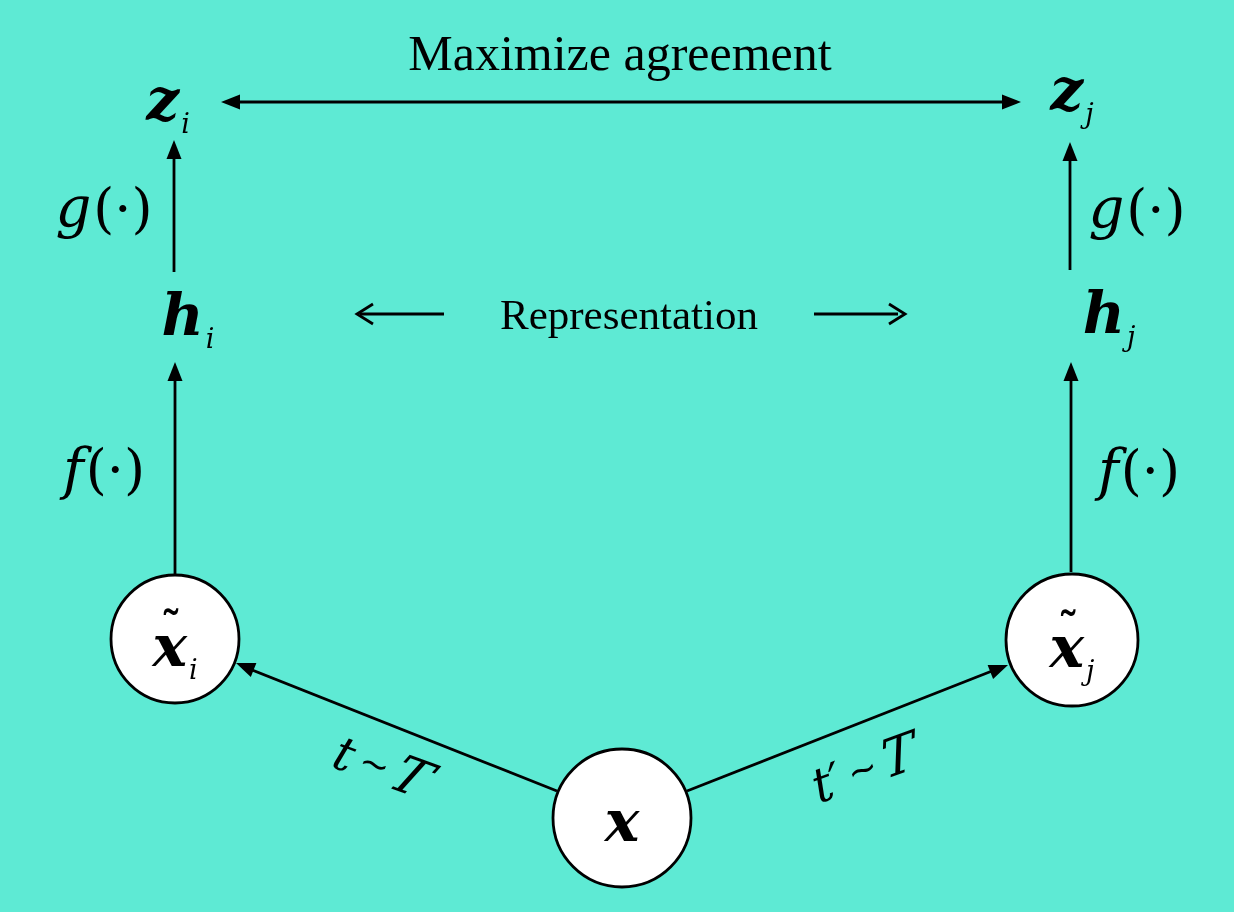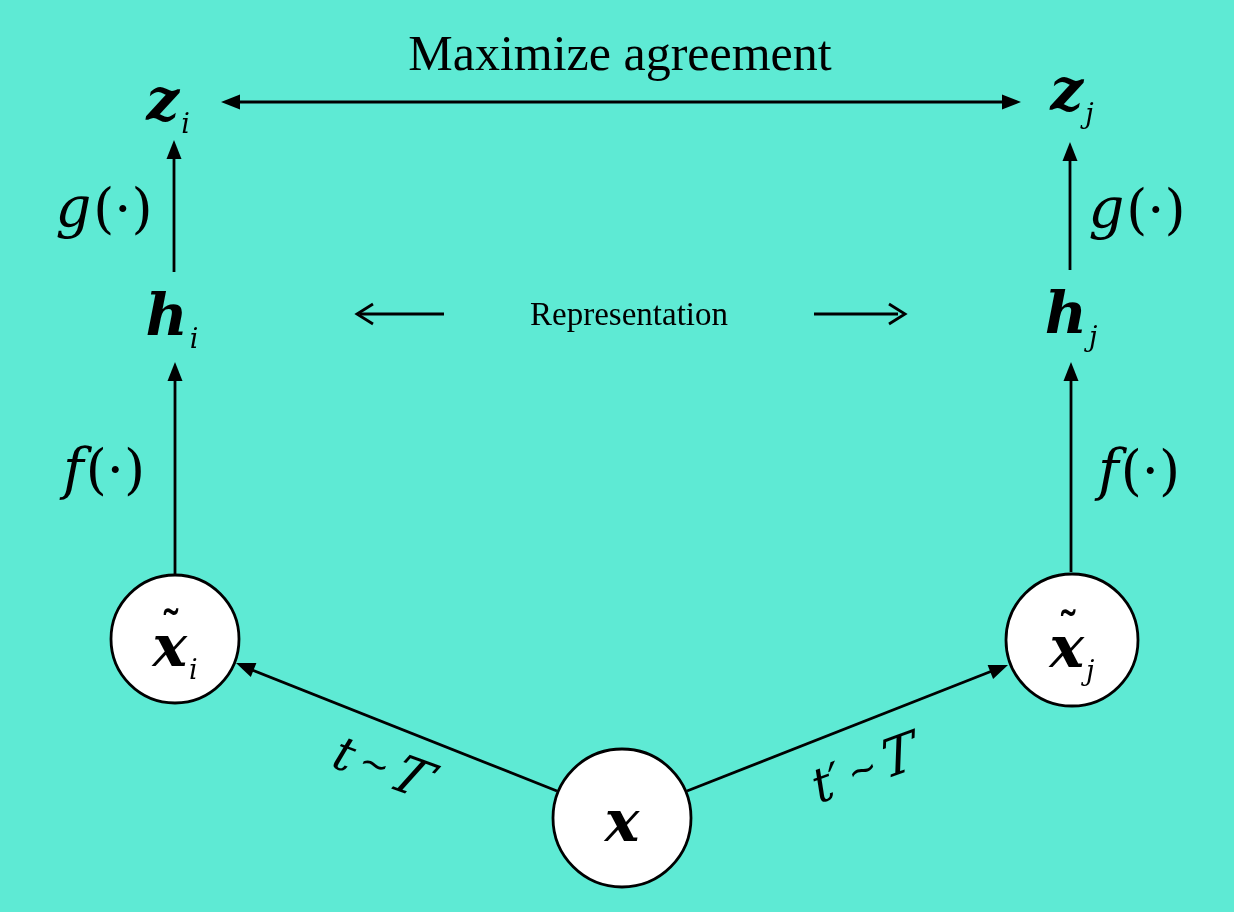--- a/index.html
+++ b/index.html
@@ -26,21 +26,21 @@
     transform: translate(-50%, -50%);
     white-space: nowrap;
     line-height: 1;
     color: #000;
   }
   .title {
     font-size: 50px;
     font-family: "Liberation Serif", serif;
   }
   .repr {
-    font-size: 33px;
+    font-size: 43px;
     font-family: "Liberation Serif", serif;
   }
   .math { font-family: "DejaVu Serif", serif; }
   .mbase {
     font-style: italic;
     font-weight: bold;
     font-size: 58px;
     line-height: 1;
   }
   .msub {
@@ -140,22 +140,22 @@
   </svg>
 
   <div class="lbl title" style="left:620px; top:53px;">Maximize agreement</div>
 
   <div class="lbl math" style="left:168px; top:100px;"><span class="mbase">z</span><span class="msub">i</span></div>
   <div class="lbl math" style="left:1072px; top:90px;"><span class="mbase">z</span><span class="msub">j</span></div>
 
   <div class="lbl math" style="left:104px; top:208px;"><span class="fn-name">g</span><span class="fn-args">(·)</span></div>
   <div class="lbl math" style="left:1137px; top:209px;"><span class="fn-name">g</span><span class="fn-args">(·)</span></div>
 
-  <div class="lbl math" style="left:172px; top:315px;"><span class="mbase">h</span><span class="msub">i</span></div>
-  <div class="lbl math" style="left:1071px; top:313px;text-align:center;"><span class="mbase">h</span><span class="msub">j</span></div>
+  <div class="lbl math" style="left:188px; top:315px;"><span class="mbase">h</span><span class="msub">i</span></div>
+  <div class="lbl math" style="left:1109px; top:313px;text-align:center;"><span class="mbase">h</span><span class="msub">j</span></div>
 
   <div class="lbl repr" style="left:629px; top:314px;">Representation</div>
 
   <div class="lbl math" style="left:104px; top:469px;"><span class="fn-name">f</span><span class="fn-args">(·)</span></div>
   <div class="lbl math" style="left:1139px; top:470px;"><span class="fn-name">f</span><span class="fn-args">(·)</span></div>
 
   <div class="lbl math" style="left:175px; top:646px;"><span class="mbase acc-wrap"><span class="accent">˜</span><span>x</span></span><span class="msub">i</span></div>
   <div class="lbl math" style="left:1072px; top:647px;"><span class="mbase acc-wrap"><span class="accent">˜</span><span>x</span></span><span class="msub">j</span></div>
 
   <div class="lbl math" style="left:622px; top:821px;"><span class="mbase">x</span></div>

